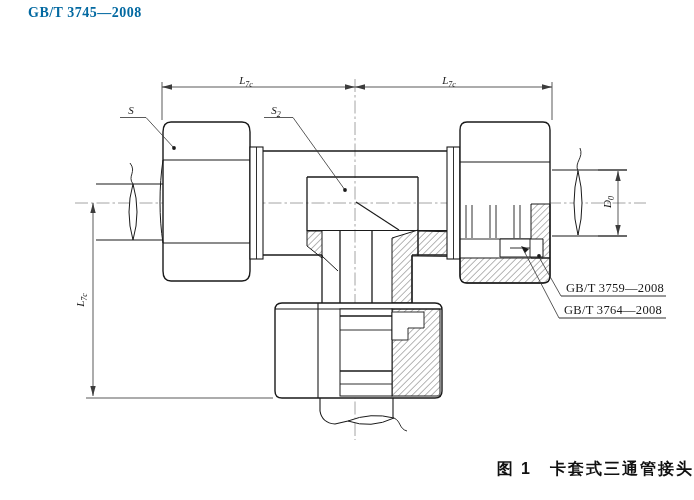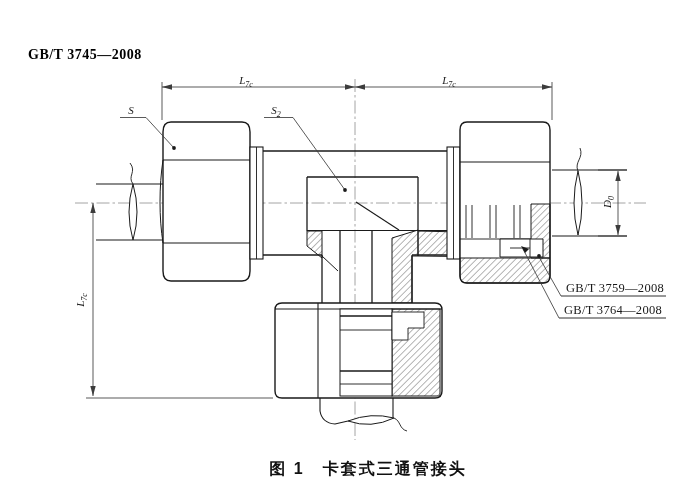--- a/index.html
+++ b/index.html
@@ -2,24 +2,24 @@
 <html><head>
 <meta charset="utf-8">
 <style>
   html,body{margin:0;padding:0;background:#e8e8e8;}
   .page{
     position:relative;width:694px;height:500px;background:#ffffff;
     font-family:"Liberation Serif", serif;overflow:hidden;
   }
   .std-header{
     position:absolute;left:28px;top:5px;font-weight:bold;font-size:14px;
-    letter-spacing:0.5px;color:#000000;margin-top:42px;
+    letter-spacing:0.5px;color:#0369a1;
   }
   .fig-caption{
-    position:absolute;left:0;top:459px;width:694px;text-align:center;
+    position:absolute;left:0;top:459px;width:694px;text-align:right;
     font-family:"Liberation Sans", sans-serif;font-weight:bold;font-size:16px;
     color:#111;letter-spacing:2px;padding-left:42px;box-sizing:border-box;
   }
   svg{position:absolute;left:0;top:0;}
   svg text{fill:#1a1a1a;}
   .dim-t{font-style:italic;font-size:11px;font-family:"Liberation Serif",serif;}
   .ref-t{font-size:12.5px;font-family:"Liberation Serif",serif;letter-spacing:0.3px;}
 </style>
 </head>
 <body>

